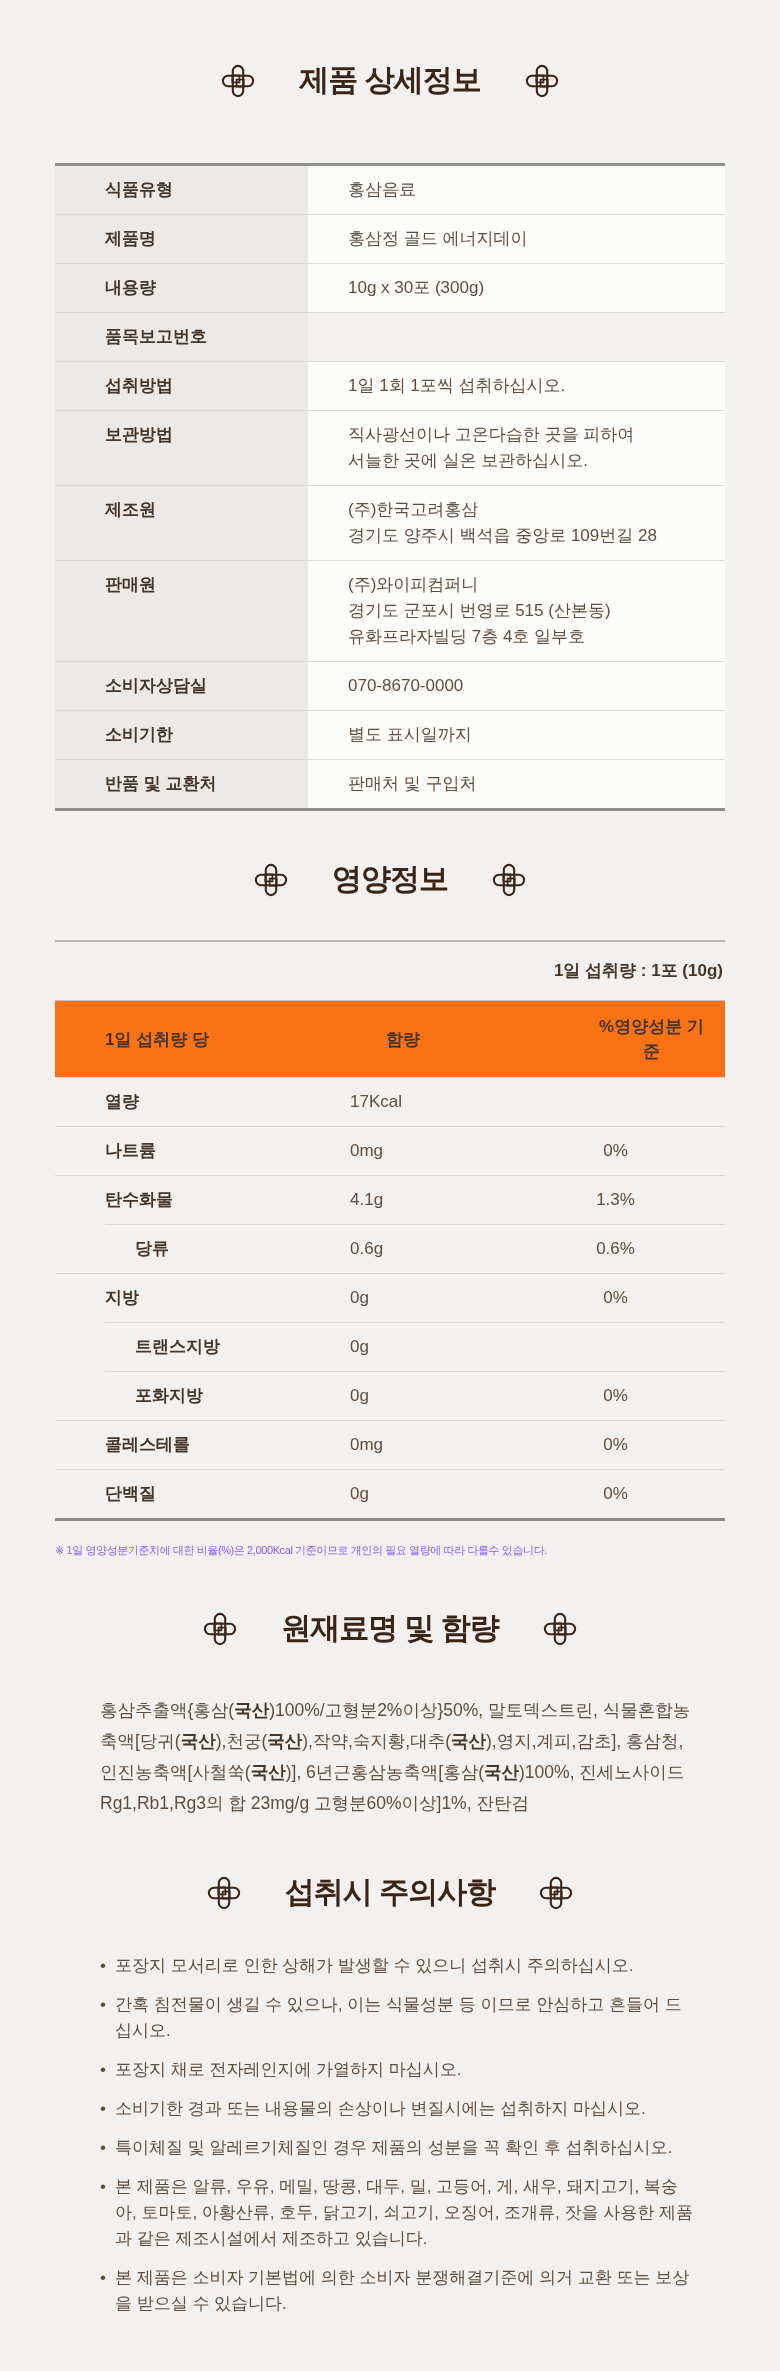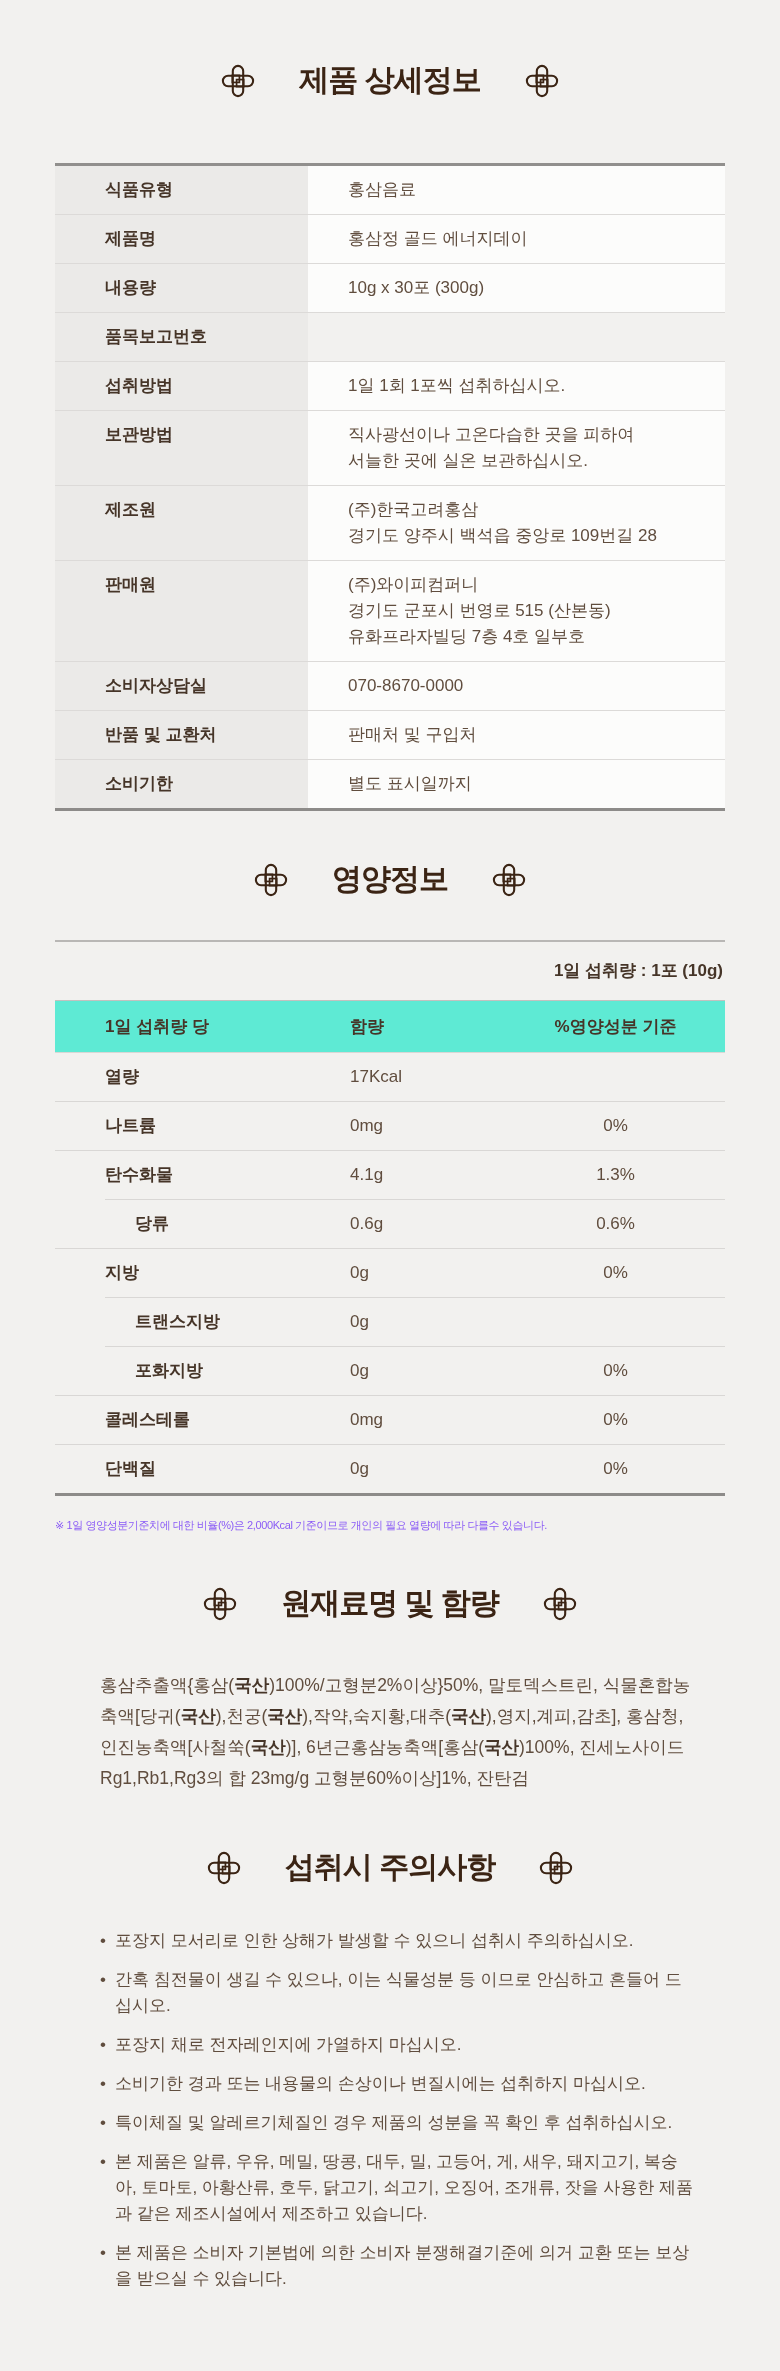--- a/index.html
+++ b/index.html
@@ -52,22 +52,22 @@
   .nut-wrap{margin:40px 55px 0 55px;}
   .serving-row{
     border-top:2px solid #b9b7b5;
     text-align:right;
     padding:16px 2px 16px 0;
     font-size:17px;font-weight:bold;color:#463528;line-height:26px;
   }
   .nut-table{border-bottom:3px solid #8d8b89;}
   .nut-header{
     display:flex;align-items:center;
-    background:#5eead4;border-top:1px solid #c3c1bf;
-    padding:13px 0;font-size:17px;font-weight:bold;color:#463528;line-height:25px;
+    background:#f97316;border-top:1px solid #c3c1bf;
+    padding:13px 0;font-size:17px;font-weight:bold;color:#463528;line-height:25px;gap:36px;
   }
   .nut-row{
     display:flex;align-items:center;position:relative;
     padding:12px 0;font-size:17px;line-height:25px;
   }
   .nut-row::before{
     content:"";position:absolute;left:0;right:0;top:0;height:1px;background:#d9d7d5;
   }
   .nut-row.sub::before{left:50px;}
   .col-name{width:295px;flex:0 0 auto;padding-left:50px;box-sizing:border-box;
@@ -180,30 +180,30 @@
   </div>
 
   <div class="info-row">
     <div class="info-label">소비자상담실</div>
     <div class="info-value">
           <div>070-8670-0000</div>
         </div>
   </div>
 
   <div class="info-row">
+    <div class="info-label">소비기한</div>
+    <div class="info-value">
+          <div>별도 표시일까지</div>
+        </div>
+  </div>
+
+  <div class="info-row">
     <div class="info-label">반품 및 교환처</div>
     <div class="info-value">
           <div>판매처 및 구입처</div>
-        </div>
-  </div>
-
-  <div class="info-row">
-    <div class="info-label">소비기한</div>
-    <div class="info-value">
-          <div>별도 표시일까지</div>
         </div>
   </div>
 </div>
 
   <div class="section-title-row st-nutrition">
     <span class="knot-icon">
         <svg width="34" height="34" viewBox="0 0 36 36" fill="none">
           <rect x="12.5" y="2" width="11" height="32" rx="5.5" stroke="#3b2414" stroke-width="2.2"></rect>
           <rect x="2" y="12.5" width="32" height="11" rx="5.5" stroke="#3b2414" stroke-width="2.2"></rect>
           <rect x="12" y="12" width="7.5" height="7.5" stroke="#3b2414" stroke-width="1.8"></rect>

